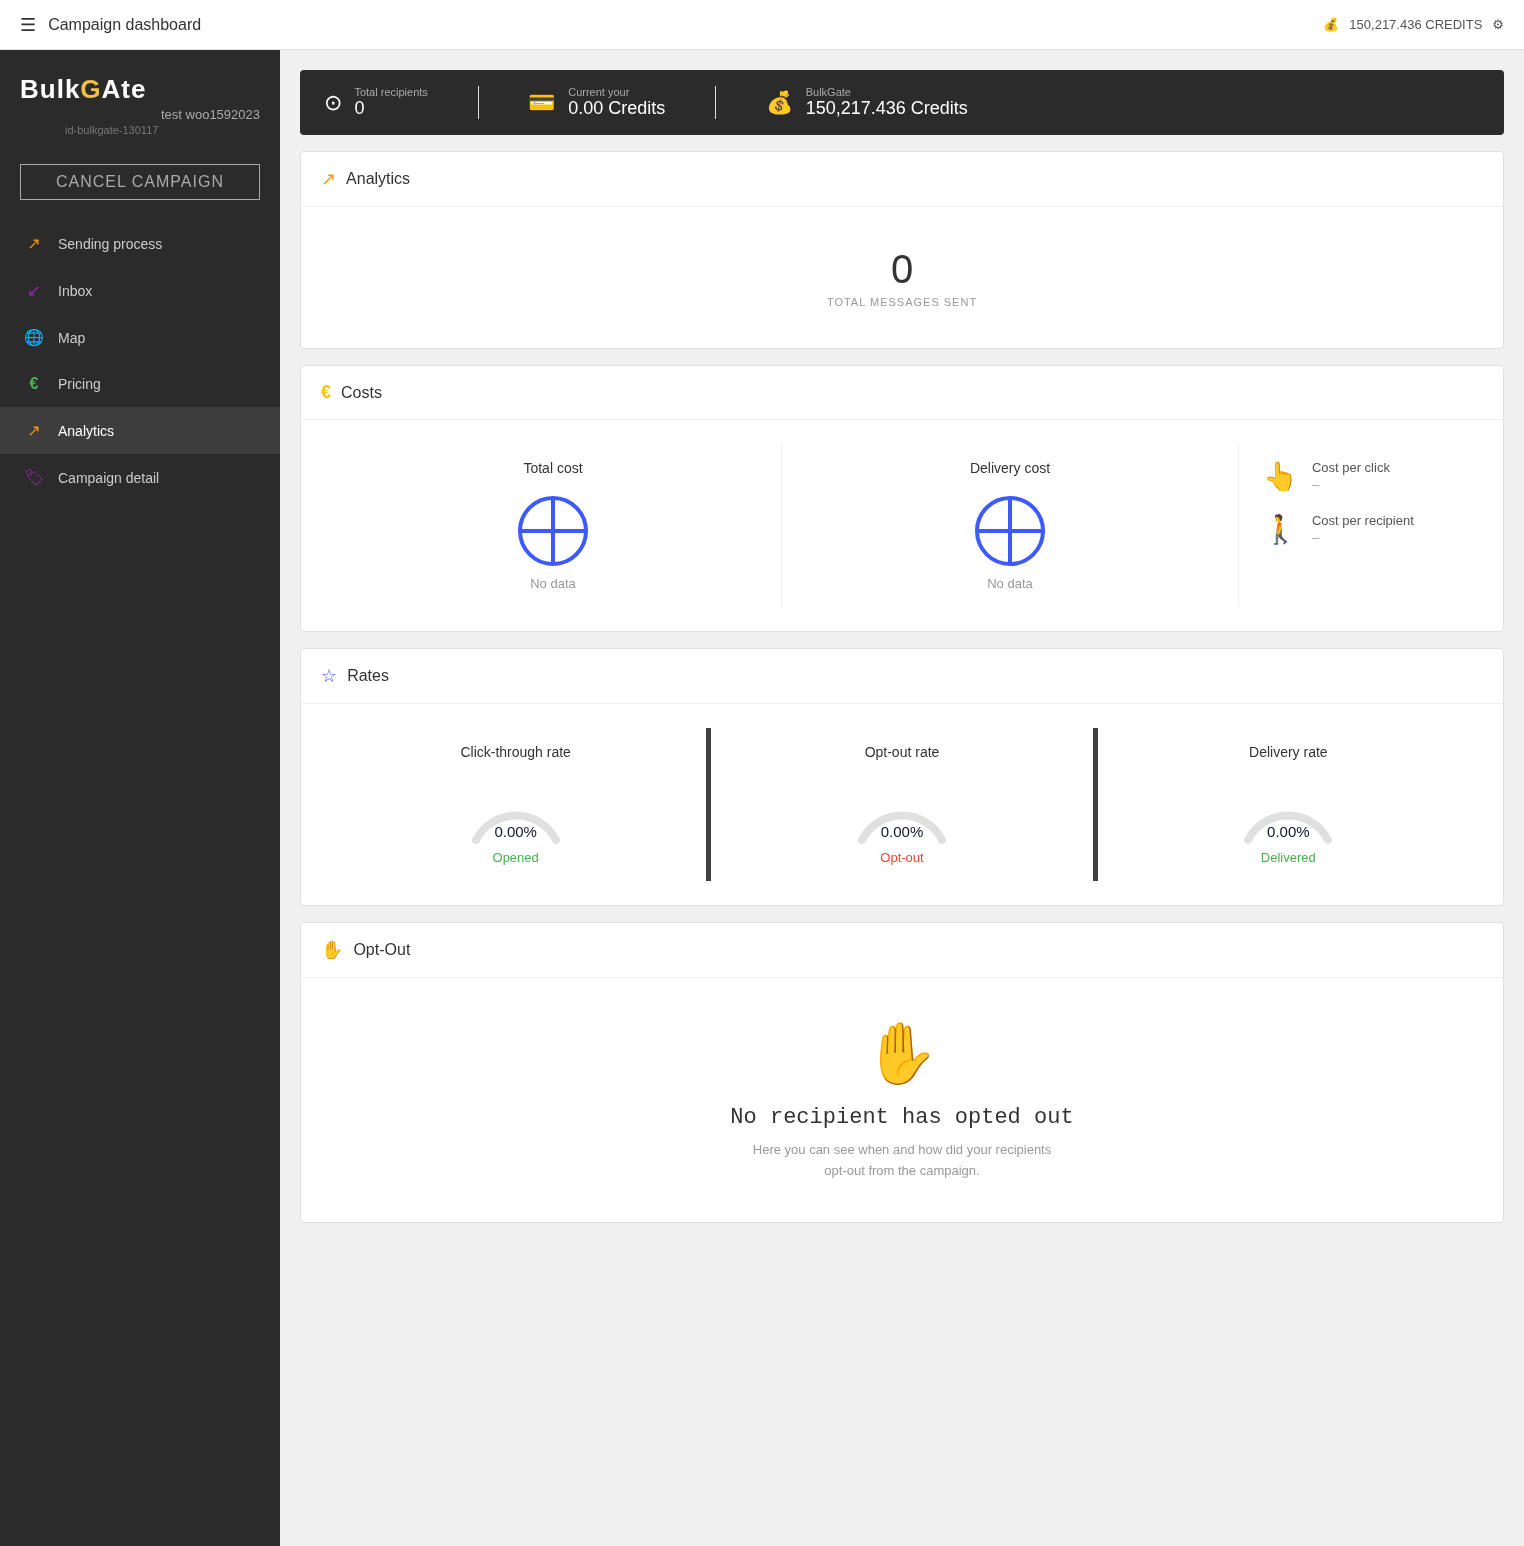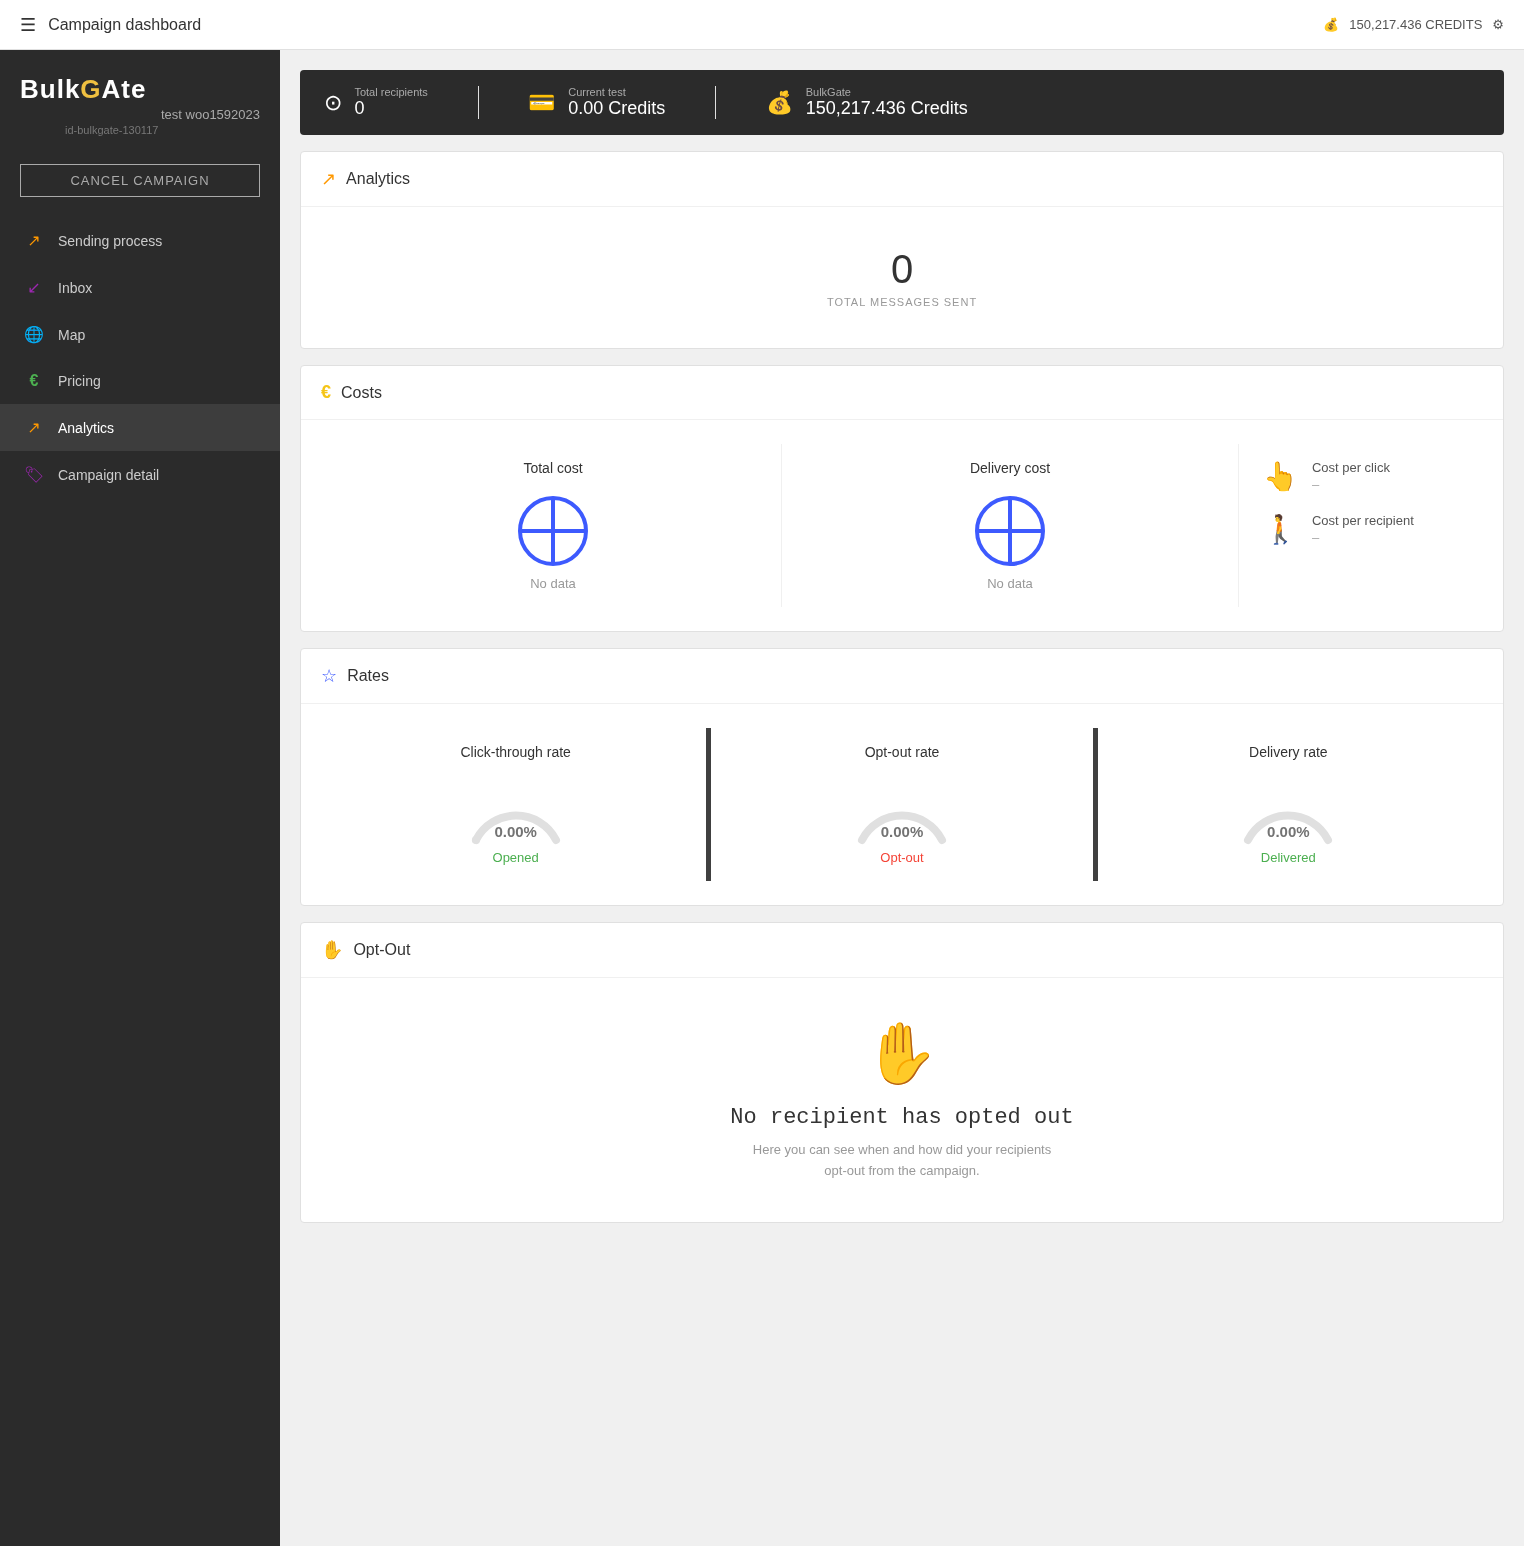--- a/index.html
+++ b/index.html
@@ -25,21 +25,21 @@
       display: flex; flex-direction: column;
     }
     .sidebar-brand { padding: 24px 20px 16px; }
     .sidebar-brand-name { font-size: 26px; font-weight: 700; color: #fff; letter-spacing: 1px; }
     .sidebar-brand-name span { color: #f0c040; }
     .sidebar-username { color: #aaa; font-size: 13px; margin-top: 2px; text-align: right; }
     .sidebar-id { color: #777; font-size: 11px; margin-top: 2px; padding-left: 45px; }
     .cancel-btn {
       margin: 12px 20px 20px;
       background: transparent; border: 1px solid #aaa; color: #aaa;
-      padding: 8px 16px; font-size: 13px; cursor: pointer; letter-spacing: 1px;
+      padding: 8px 16px; font-size: 16px; cursor: pointer; letter-spacing: 1px;
       text-transform: uppercase;
     }
 
     .sidebar-nav { flex: 1; }
     .nav-item {
       display: flex; align-items: center; gap: 14px;
       padding: 14px 24px; cursor: pointer; color: #ccc; font-size: 14px;
     }
     .nav-item.active { background: #3d3d3d; color: #fff; }
     .nav-icon { width: 20px; text-align: center; font-size: 16px; }
@@ -113,21 +113,21 @@
       border-right: 5px solid #404040;
     }
     .rate-col:last-child { border-right: none; }
     .rate-title { font-size: 14px; color: #333; margin-bottom: 20px; }
 
     
     .gauge-wrap { position: relative; width: 100px; height: 60px; margin: 0 auto 10px; }
     .gauge-svg { width: 100px; height: 70px; }
     .gauge-text {
       position: absolute; bottom: 0; left: 50%; transform: translateX(-50%);
-      font-size: 15px; font-weight: 700; color: #737373; white-space: nowrap;
+      font-size: 15px; font-weight: 400; color: #0f172a; white-space: nowrap;
     }
     .rate-label { font-size: 13px; font-weight: 400; margin-top: 8px; }
     .label-green { color: #4caf50; }
     .label-red { color: #f44336; }
 
     
     .optout-body { text-align: center; padding: 40px 20px; }
     .optout-icon { font-size: 60px; color: #333; margin-bottom: 16px; }
     .optout-title { font-size: 22px; color: #333; margin-bottom: 10px; font-family: Liberation Mono, monospace; }
     .optout-desc { font-size: 13px; color: #999; max-width: 300px; margin: 0 auto; line-height: 1.6; }
@@ -198,21 +198,21 @@
         <span class="stat-icon">⊙</span>
         <div>
           <div class="stat-label">Total recipients</div>
           <div class="stat-value">0</div>
         </div>
       </div>
       <div class="divider-v"></div>
       <div class="stat-item">
         <span class="stat-icon">💳</span>
         <div>
-          <div class="stat-label">Current test</div>
+          <div class="stat-label">Current your</div>
           <div class="stat-value">0.00 Credits</div>
         </div>
       </div>
       <div class="divider-v"></div>
       <div class="stat-item">
         <span class="stat-icon">💰</span>
         <div>
           <div class="stat-label">BulkGate</div>
           <div class="stat-value">150,217.436 Credits</div>
         </div>

